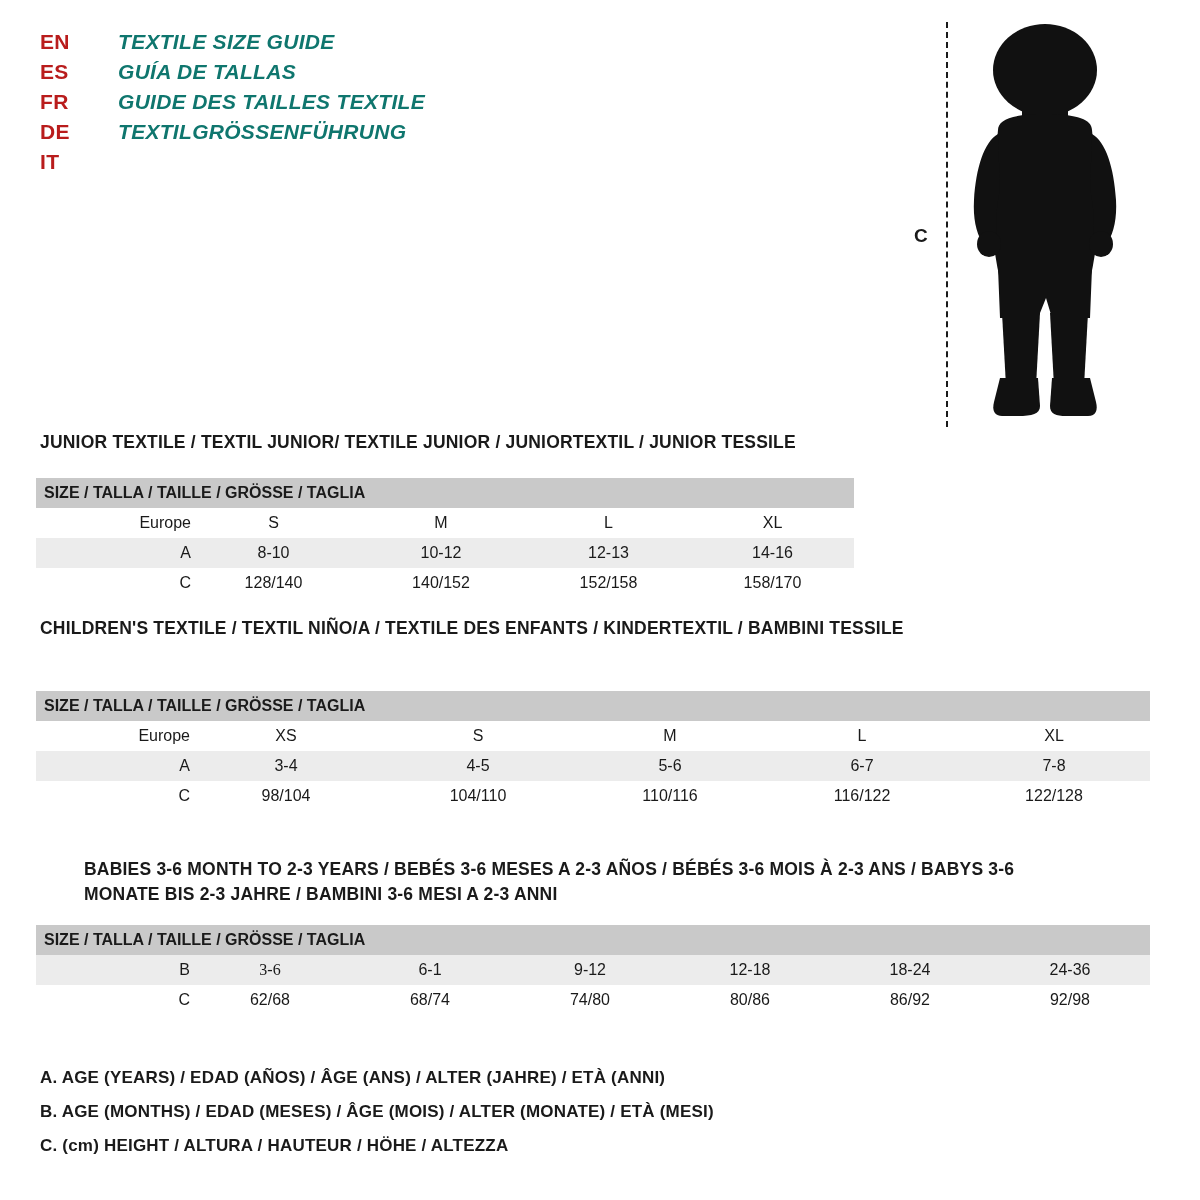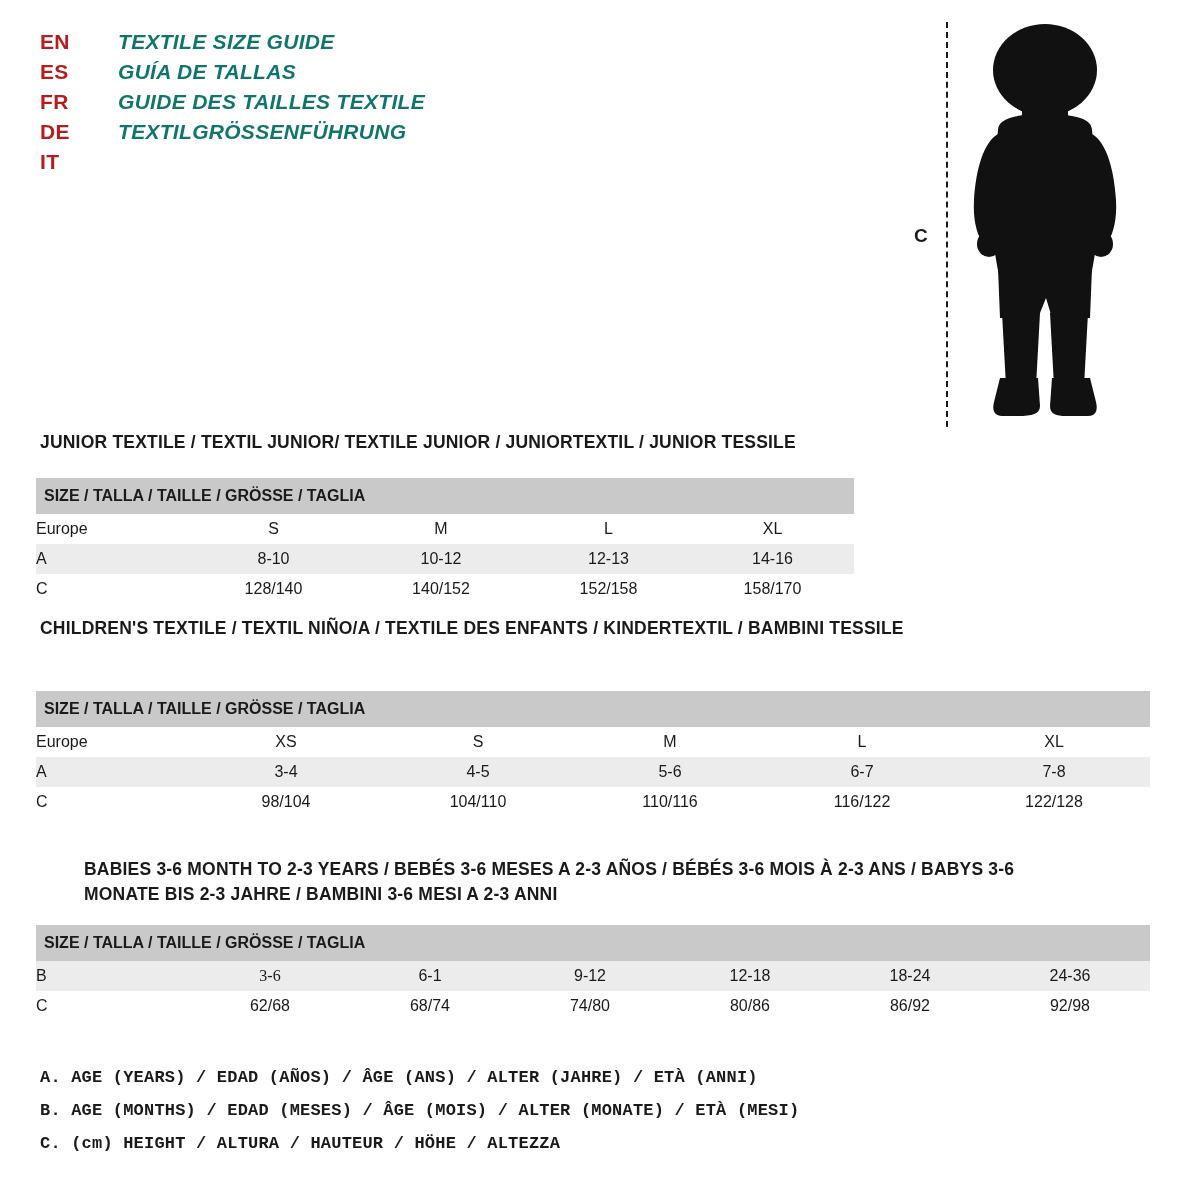--- a/index.html
+++ b/index.html
@@ -102,43 +102,42 @@
     vertical-align: middle;
     font-size: 16px;
     color: #1a1a1a;
     white-space: nowrap;
   }
   .hdr-row td {
     background: #c9c9c9;
     font-weight: 700;
     font-size: 16px;
     padding-left: 8px;
-    height: 36px;
+    height: 30px;
   }
   .shade td {
     background: #ececec;
   }
   .plain td {
     background: #ffffff;
   }
   .label-cell {
     padding-left: 8px;
-    text-align: left;
+    text-align: right;
   }
   .val-cell {
     text-align: center;
   }
 
   
   .legend {
     position: absolute;
     left: 40px;
     top: 1068px;
     width: 1100px;
-    font-family: Liberation Mono, monospace;
   }
   .legend-line {
     font-size: 17px;
     font-weight: 700;
     letter-spacing: 0.2px;
     color: #1a1a1a;
     margin-bottom: 14px;
   }
 </style>
 </head>

